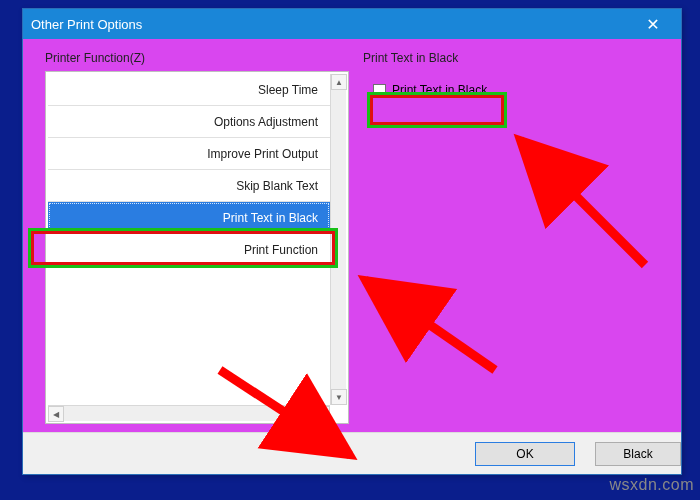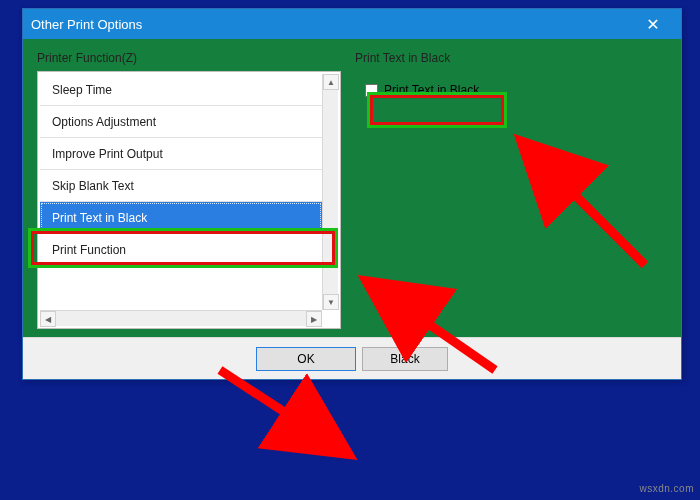--- a/index.html
+++ b/index.html
@@ -11,22 +11,22 @@
     width: 700px;
     height: 500px;
     position: relative;
     overflow: hidden;
   }
   .dialog {
     position: absolute;
     left: 22px;
     top: 8px;
     width: 660px;
-    height: 372px;
-    background: #15803d;
+    height: 467px;
+    background: #d946ef;
     border: 1px solid #2a6fb7;
     box-shadow: 2px 2px 6px rgba(0,0,0,0.2);
     display: flex;
     flex-direction: column;
   }
   .titlebar {
     height: 30px;
     background: #1a86d8;
     color: #fff;
     display: flex;
@@ -41,33 +41,34 @@
     display: flex;
     align-items: center;
     justify-content: center;
     color: #fff;
     font-size: 16px;
     cursor: pointer;
   }
   .content {
     flex: 1;
     display: flex;
-    padding: 12px 14px 8px 14px;
+    padding: 12px 14px 8px 22px;
     gap: 14px;
   }
   .left-panel, .right-panel { display: flex; flex-direction: column; }
   .left-panel { width: 304px; }
   .right-panel { flex: 1; }
   .group-label { margin-bottom: 6px; color: #222; }
   .listbox {
     flex: 1;
     background: #fff;
     border: 1px solid #bfbfbf;
     overflow: hidden;
     position: relative;
+    text-align: right;
   }
   .list-inner {
     position: absolute;
     inset: 2px 18px 2px 2px;
     background: #fff;
     overflow: hidden;
   }
   .item {
     height: 32px;
     line-height: 32px;
@@ -128,23 +129,23 @@
     min-width: 86px;
     height: 24px;
     border: 1px solid #adadad;
     background: #e1e1e1;
     font: inherit;
     cursor: pointer;
   }
   .footer {
     height: 42px;
     display: flex;
-    justify-content: center;
-    align-items: center;
-    gap: 6px;
+    justify-content: flex-end;
+    align-items: center;
+    gap: 20px;
     border-top: 1px solid #dcdcdc;
     background: #f0f0f0;
   }
   .footer .btn.primary {
     border: 1px solid #2a7de1;
     min-width: 100px;
   }
 
   
   .hl-item {
@@ -161,21 +162,21 @@
     width: 140px; height: 36px;
     border: 3px solid #18c018;
     box-shadow: inset 0 0 0 3px #e01010;
     pointer-events: none;
   }
 
   .arrow { position: absolute; pointer-events: none; }
   .watermark {
     position: absolute;
     right: 6px; bottom: 6px;
-    color: #888; font-size: 10px;
+    color: #888; font-size: 16px;
     letter-spacing: 0.5px;
     margin-left: 32px;
   }
 </style>
 </head>
 <body>
 
 <div class="dialog">
   <div class="titlebar">
     <span class="title-text">Other Print Options</span>

